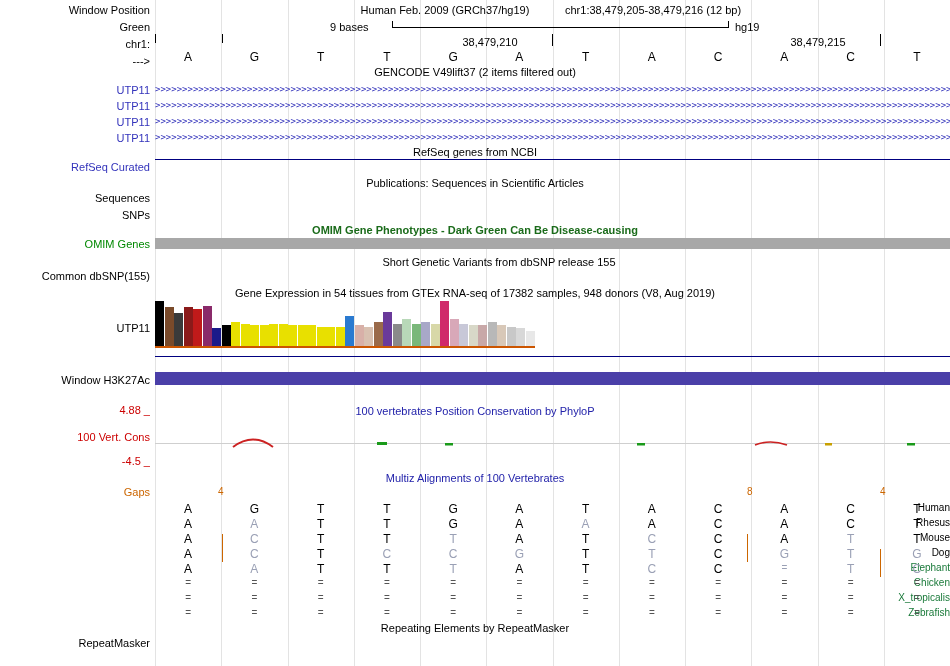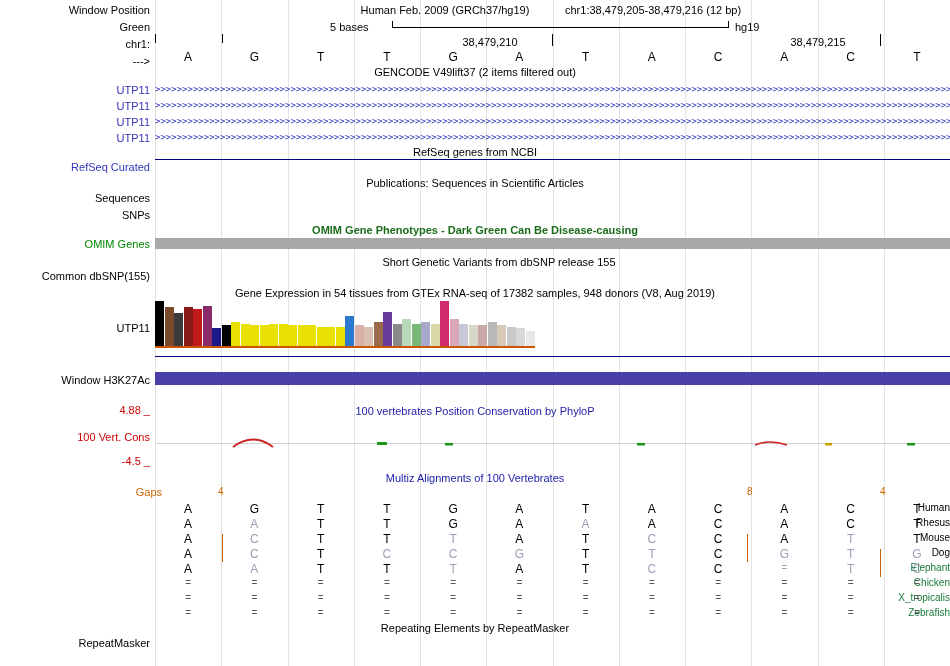--- a/index.html
+++ b/index.html
@@ -54,21 +54,21 @@
     </div>
 
   <div class="lbl" style="top:4px;">Window Position</div>
   <div class="lbl" style="top:21px;">Green</div>
   <div class="lbl" style="top:38px;">chr1:</div>
   <div class="lbl" style="top:55px;">---&gt;</div>
 
   <div class="centered" style="left:330px;top:4px;width:230px;text-align:center;">Human Feb. 2009 (GRCh37/hg19)</div>
   <div class="centered" style="left:565px;top:4px;width:230px;text-align:left;">chr1:38,479,205-38,479,216 (12 bp)</div>
 
-  <div class="centered" style="left:330px;top:21px;width:60px;text-align:left;">5 bases</div>
+  <div class="centered" style="left:330px;top:21px;width:60px;text-align:left;">9 bases</div>
   <div class="scalebar" style="left:392px;top:27px;width:336px;"></div>
   <div class="scaletick" style="left:392px;top:21px;"></div>
   <div class="scaletick" style="left:728px;top:21px;"></div>
   <div class="centered" style="left:735px;top:21px;width:60px;text-align:left;">hg19</div>
 
   <div class="posline" style="left:155px;top:34px;height:9px;"></div>
   <div class="posline" style="left:222px;top:34px;height:9px;"></div>
   <div class="centered" style="left:420px;top:36px;width:140px;">38,479,210</div>
   <div class="posline" style="left:552px;top:34px;height:12px;"></div>
   <div class="centered" style="left:748px;top:36px;width:140px;">38,479,215</div>
@@ -173,21 +173,21 @@
     <path d="M 78 27 Q 98 12 118 27" stroke="#cc2222" stroke-width="2" fill="none"></path>
     <rect x="222" y="22" width="10" height="3" fill="#1a9a1a"></rect>
     <rect x="290" y="23" width="8" height="2.5" fill="#1a9a1a"></rect>
     <rect x="482" y="23" width="8" height="2.5" fill="#1a9a1a"></rect>
     <path d="M 600 25 Q 615 19 632 25" stroke="#cc2222" stroke-width="1.6" fill="none"></path>
     <rect x="670" y="23" width="7" height="2.5" fill="#c8a000"></rect>
     <rect x="752" y="23" width="8" height="2.5" fill="#1a9a1a"></rect>
   </svg>
 
   <div class="hdr-text" style="top:472px;color:#2222aa;">Multiz Alignments of 100 Vertebrates</div>
-  <div class="lbl orange" style="top:486px;margin-left:12px;">Gaps</div>
+  <div class="lbl orange" style="top:486px;">Gaps</div>
   <div id="gapnums">
       <div class="gapnum" style="left: 218px; top: 486px;">4</div>
       <div class="gapnum" style="left: 747px; top: 486px;">8</div>
       <div class="gapnum" style="left: 880px; top: 486px;">4</div>
     </div>
   <div id="species">
       <div class="sp-label" style="top: 502px; color: rgb(0, 0, 0);">Human</div>
       <div style="position: absolute; left: 155px; width: 795px; top: 502px; height: 15px;">
         <div class="base" style="left: 33.125px; font-size: 12px; color: rgb(0, 0, 0);">A</div>
         <div class="base" style="left: 99.375px; font-size: 12px; color: rgb(0, 0, 0);">G</div>

